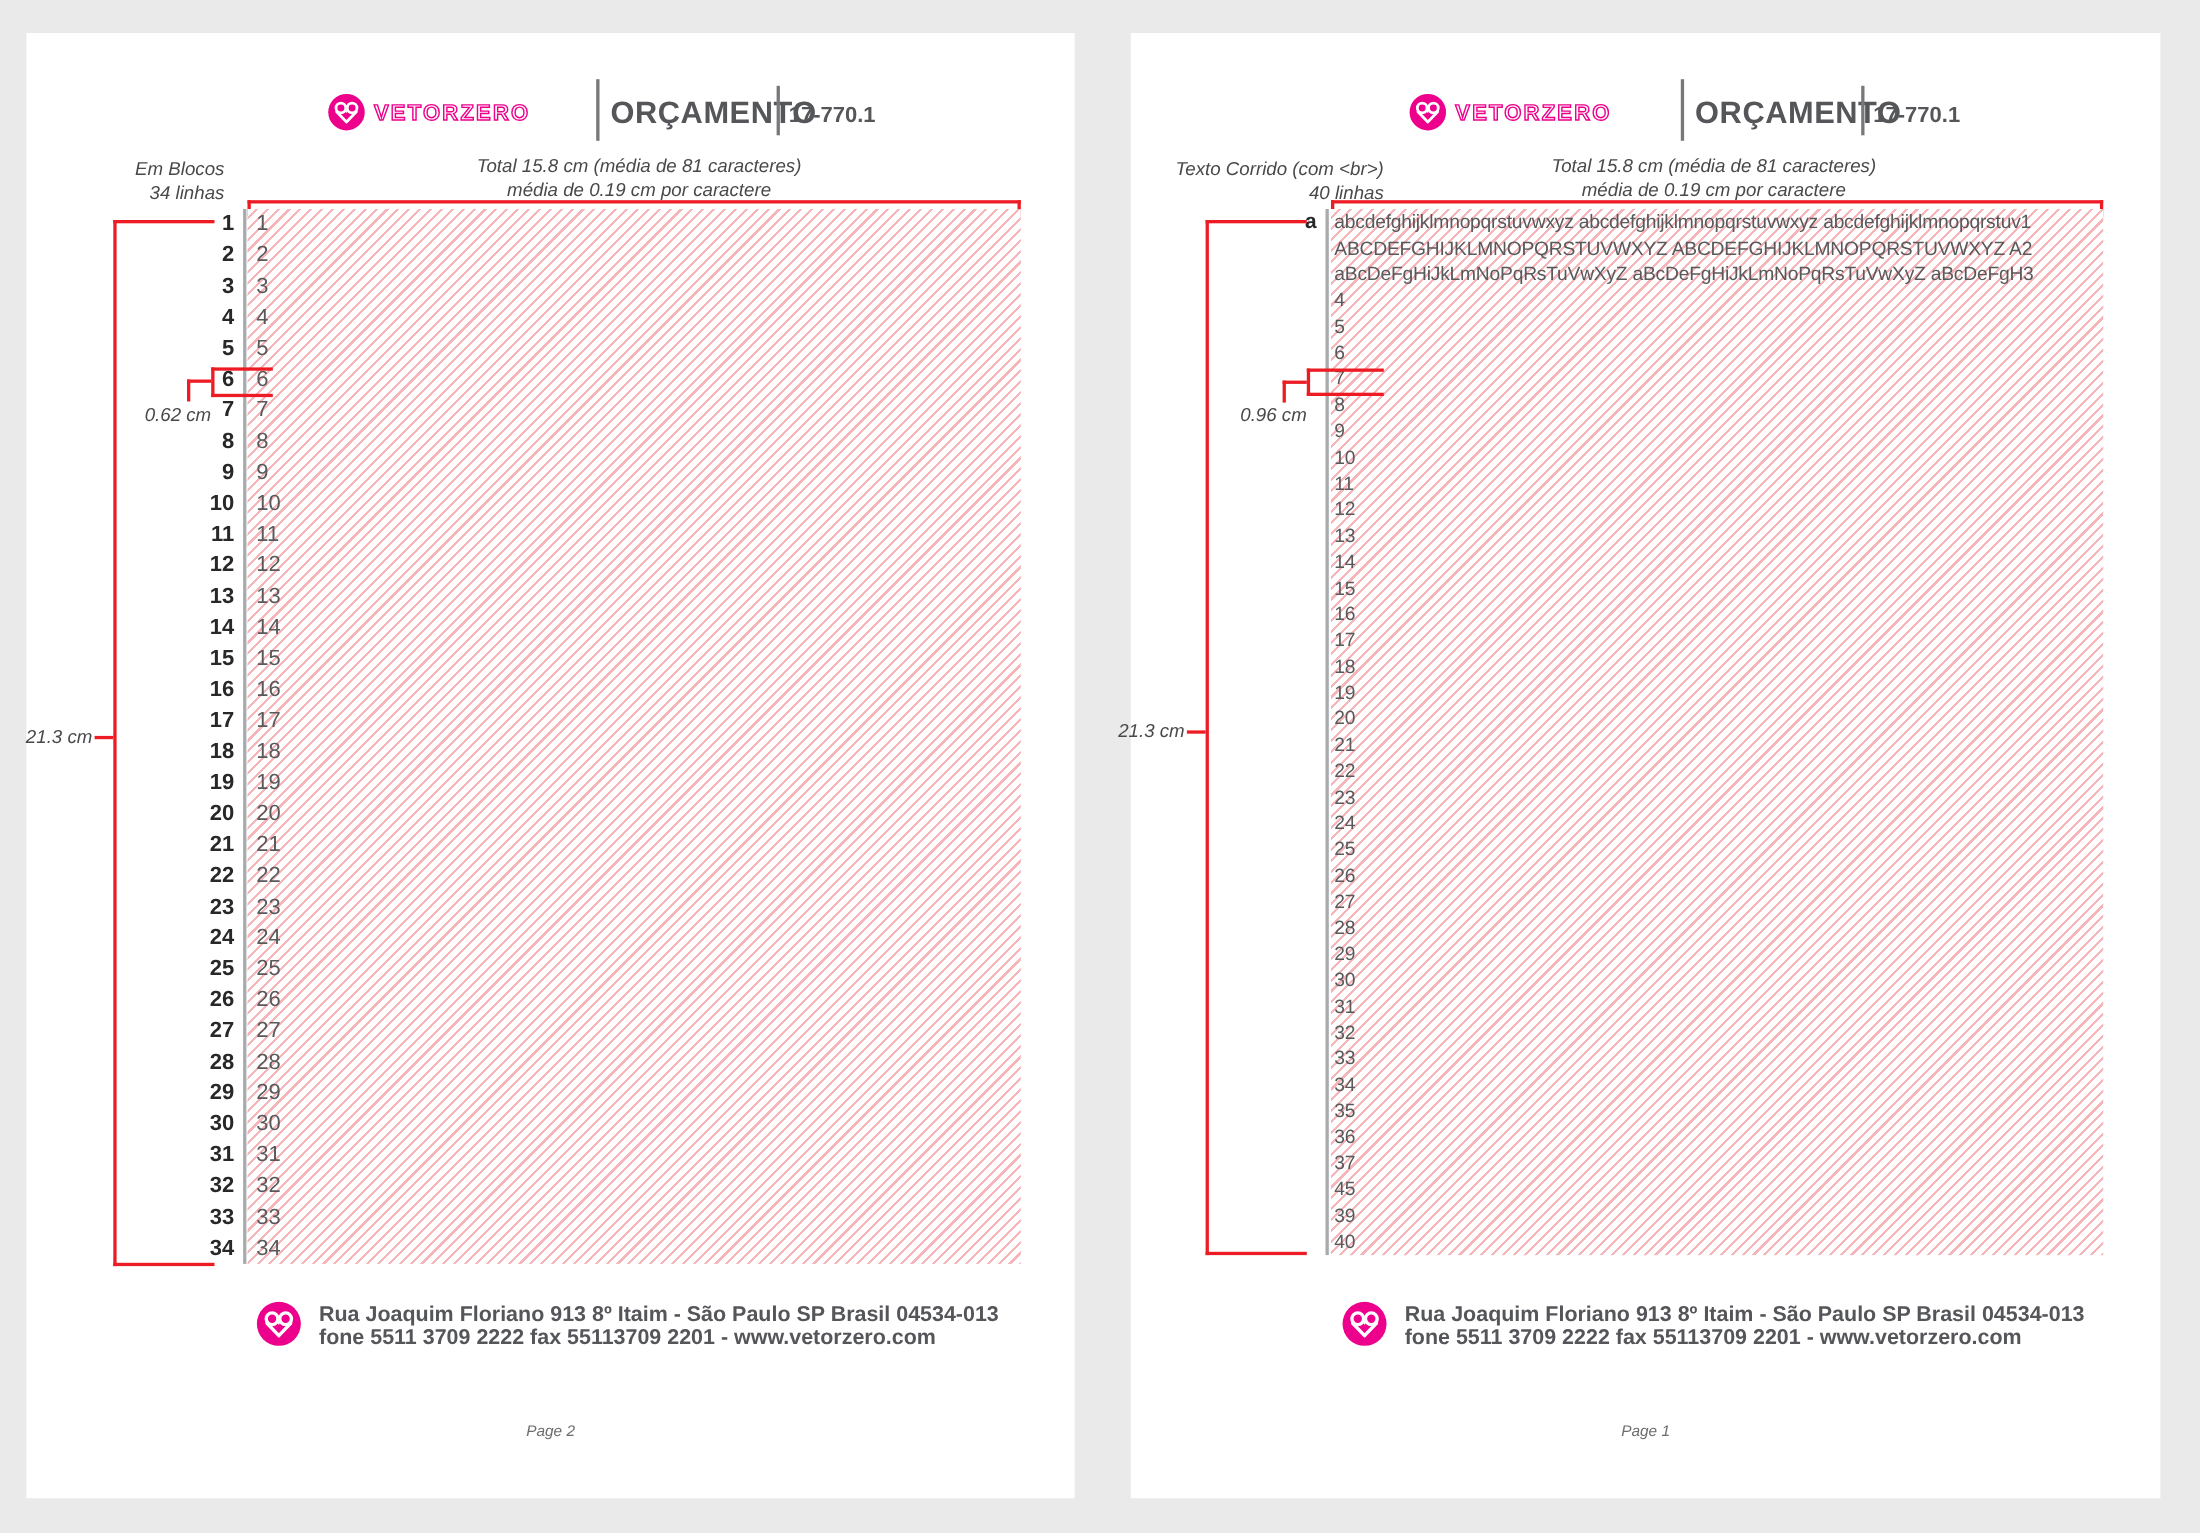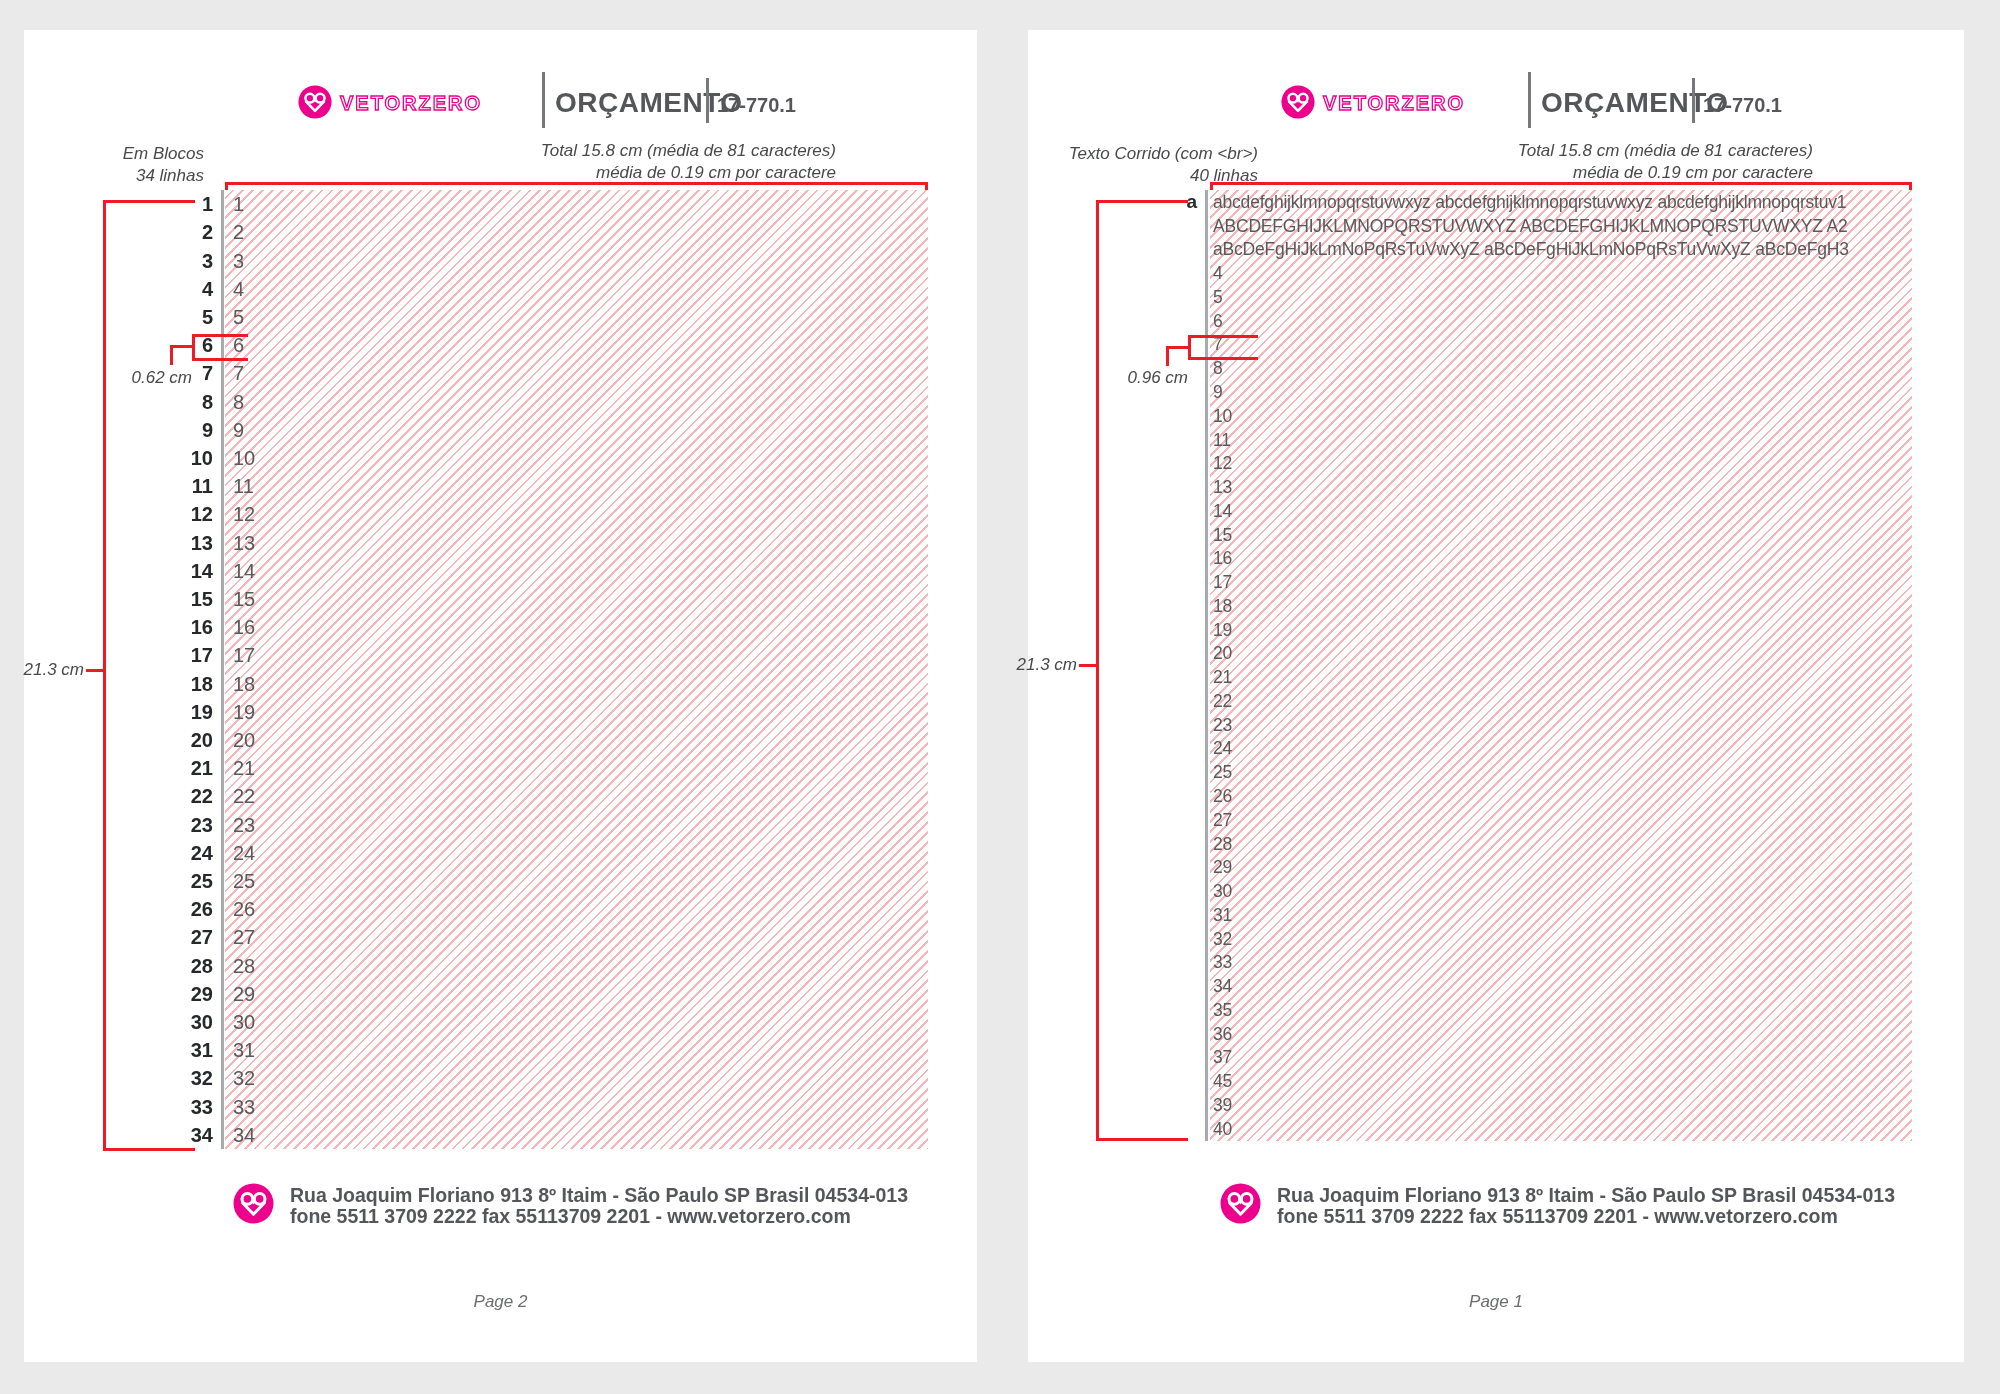--- a/index.html
+++ b/index.html
@@ -36,21 +36,21 @@
   .page-l .doc-title{left:531px;}
   .page-r .doc-title{left:513px;}
   .doc-code{position:absolute;top:64px;font-size:20px;font-weight:bold;color:#55565a;white-space:nowrap;}
   .page-l .doc-code{left:693px;}
   .page-r .doc-code{left:675px;}
 
   
   .block-label{position:absolute;top:113px;font-style:italic;font-size:17px;line-height:22px;color:#48494b;text-align:right;}
   .page-l .block-label{left:30px;width:150px;}
   .page-r .block-label{left:5px;width:225px;}
-  .width-note{position:absolute;top:110px;width:510px;font-style:italic;font-size:17px;line-height:22px;color:#48494b;text-align:right;}
+  .width-note{position:absolute;top:110px;width:510px;font-style:italic;font-size:17px;line-height:22px;color:#48494b;text-align:center;}
   .page-l .width-note{left:302px;}
   .page-r .width-note{left:275px;}
 
   
   .hatch{
     position:absolute;top:160px;
     background:repeating-linear-gradient(135deg,#ffffff 0 5px,#f5b5b9 5px 7px);
   }
   .page-l .hatch{left:201px;width:703px;height:959px;}
   .page-r .hatch{left:182px;width:702px;height:951px;}
@@ -101,21 +101,21 @@
   .page-l .lhlabel{left:78px;top:338px;}
   .page-r .lhlabel{left:70px;top:338px;}
 
   
   .logo-icon.ftr{width:41px;height:41px;}
   .page-l .logo-icon.ftr{left:209px;top:1153px;}
   .page-r .logo-icon.ftr{left:192px;top:1153px;}
   .address{position:absolute;top:1155px;font-size:19.5px;font-weight:bold;line-height:20.5px;color:#55565a;white-space:nowrap;}
   .page-l .address{left:266px;}
   .page-r .address{left:249px;}
-  .page-label{position:absolute;left:0;width:100%;top:1262px;text-align:center;font-style:italic;font-size:17px;color:#6b6c6e;}
+  .page-label{position:absolute;left:0;width:100%;top:1262px;text-align:center;font-style:italic;font-size:14px;color:#6b6c6e;}
 </style>
 </head>
 <body>
 
 <div class="page page-l">
   <span class="logo-icon hdr">
     <svg viewBox="0 0 40 40" width="34" height="34">
       <circle cx="20" cy="20" r="19.5" fill="#ec008c"></circle>
       <circle cx="14" cy="15.5" r="5.2" fill="none" stroke="#fff" stroke-width="3"></circle>
       <circle cx="26" cy="15.5" r="5.2" fill="none" stroke="#fff" stroke-width="3"></circle>

